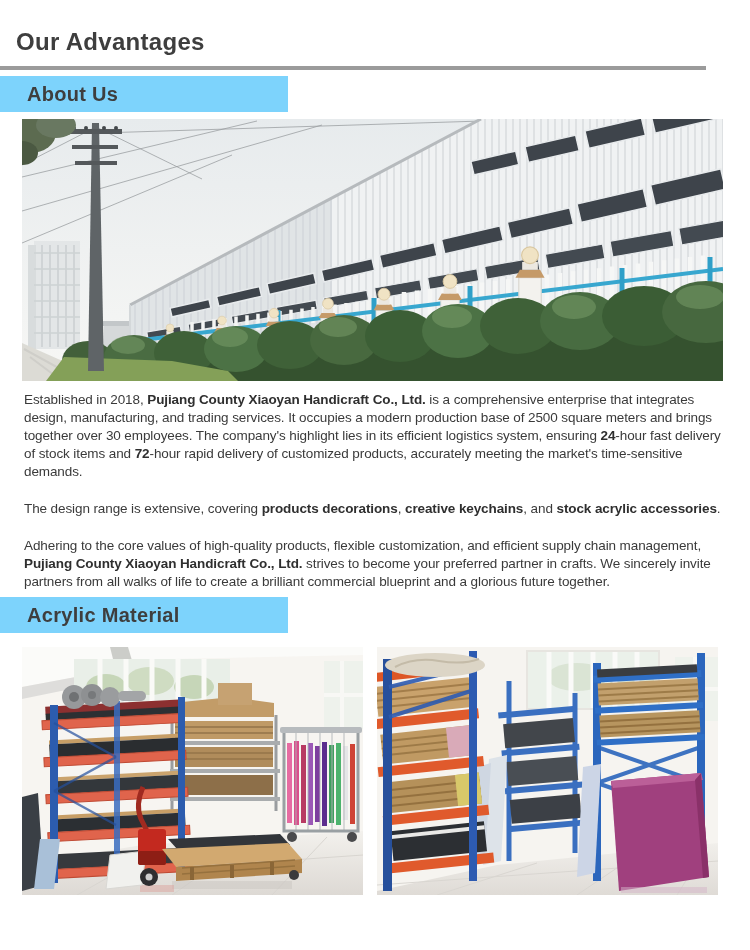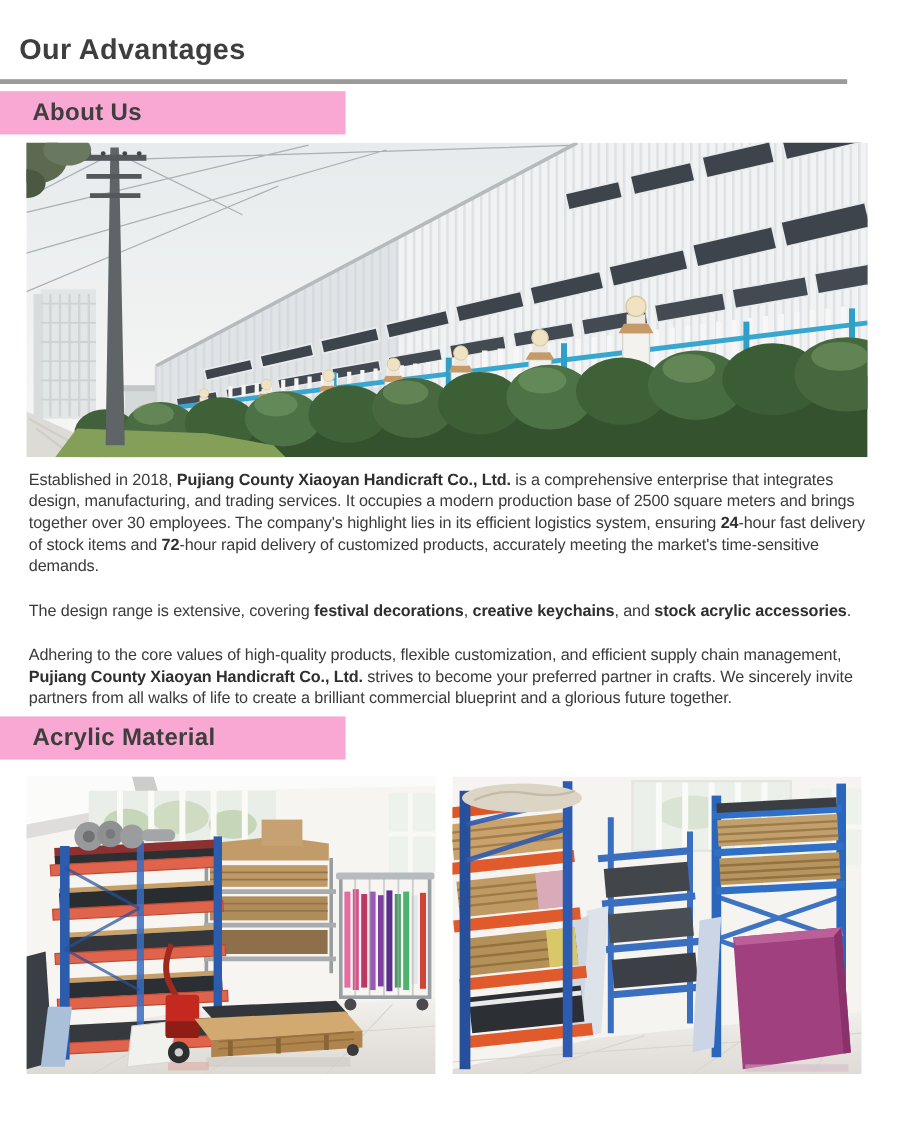--- a/index.html
+++ b/index.html
@@ -7,21 +7,21 @@
     width:750px;height:950px;background:#ffffff;
     font-family:"Liberation Sans",sans-serif;color:#3a3a3a;
     overflow:hidden;
   }
   .h1{
     font-size:24px;font-weight:700;color:#3e3e3e;line-height:30px;
     padding:27px 0 9px 16px;margin:0;letter-spacing:.3px;
   }
   .rule{height:4px;width:706px;background:#9b9b9b;}
   .h2bar{
-    width:288px;height:36px;background:#f9a8d4;margin-top:6px;
+    width:288px;height:36px;background:#7dd3fc;margin-top:6px;
     display:flex;align-items:center;
   }
   .h2bar span{
     font-size:20px;font-weight:700;color:#3e3e3e;
     padding-left:27px;letter-spacing:.3px;
   }
   .photo-lg{margin:7px 0 0 22px;width:701px;height:262px;display:block;}
   .copy{
     margin:10px 24px 0 24px;width:708px;
     font-size:13.5px;line-height:18px;letter-spacing:-0.1px;color:#3a3a3a;
@@ -168,21 +168,21 @@
       <circle cx="64" cy="9" r="2" fill="#43474a"></circle>
     <circle cx="82" cy="9" r="2" fill="#43474a"></circle>
       <circle cx="94" cy="9" r="2" fill="#43474a"></circle>
     <ellipse cx="8" cy="14" rx="26" ry="20" fill="#5c6b50"></ellipse>
     <ellipse cx="34" cy="6" rx="20" ry="13" fill="#697861"></ellipse>
     <ellipse cx="0" cy="34" rx="16" ry="12" fill="#4b5942"></ellipse>
   </svg>
 
   <div class="copy">
       <p><span>Established in 2018, </span><span class="b">Pujiang County Xiaoyan Handicraft Co., Ltd.</span><span> is a comprehensive enterprise that integrates design, manufacturing, and trading services. It occupies a modern production base of 2500 square meters and brings together over 30 employees. The company's highlight lies in its efficient logistics system, ensuring </span><span class="b">24</span><span>-hour fast delivery of stock items and </span><span class="b">72</span><span>-hour rapid delivery of customized products, accurately meeting the market's time-sensitive demands.</span></p>
-      <p><span>The design range is extensive, covering </span><span class="b">festival decorations</span><span>, </span><span class="b">creative keychains</span><span>, and </span><span class="b">stock acrylic accessories</span><span>.</span></p>
+      <p><span>The design range is extensive, covering </span><span class="b">products decorations</span><span>, </span><span class="b">creative keychains</span><span>, and </span><span class="b">stock acrylic accessories</span><span>.</span></p>
       <p><span>Adhering to the core values of high-quality products, flexible customization, and efficient supply chain management, </span><span class="b">Pujiang County Xiaoyan Handicraft Co., Ltd.</span><span> strives to become your preferred partner in crafts. We sincerely invite partners from all walks of life to create a brilliant commercial blueprint and a glorious future together.</span></p>
     </div>
 
   <div class="h2bar">
     <span>Acrylic Material</span>
   </div>
 
   <div class="photos">
 
     <svg class="photo-sm" viewBox="0 0 341 248" xmlns="http://www.w3.org/2000/svg">

